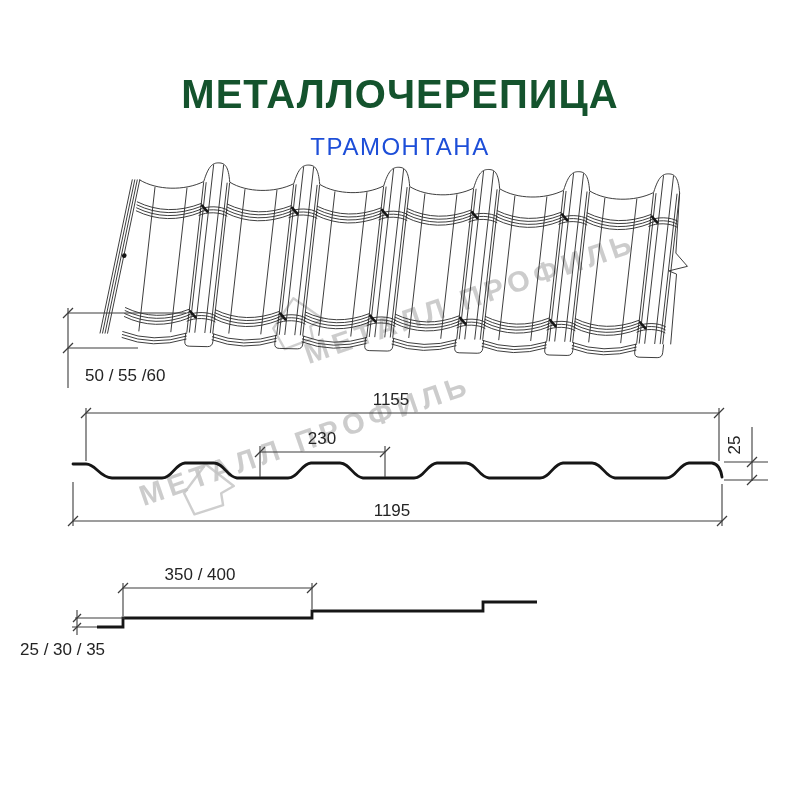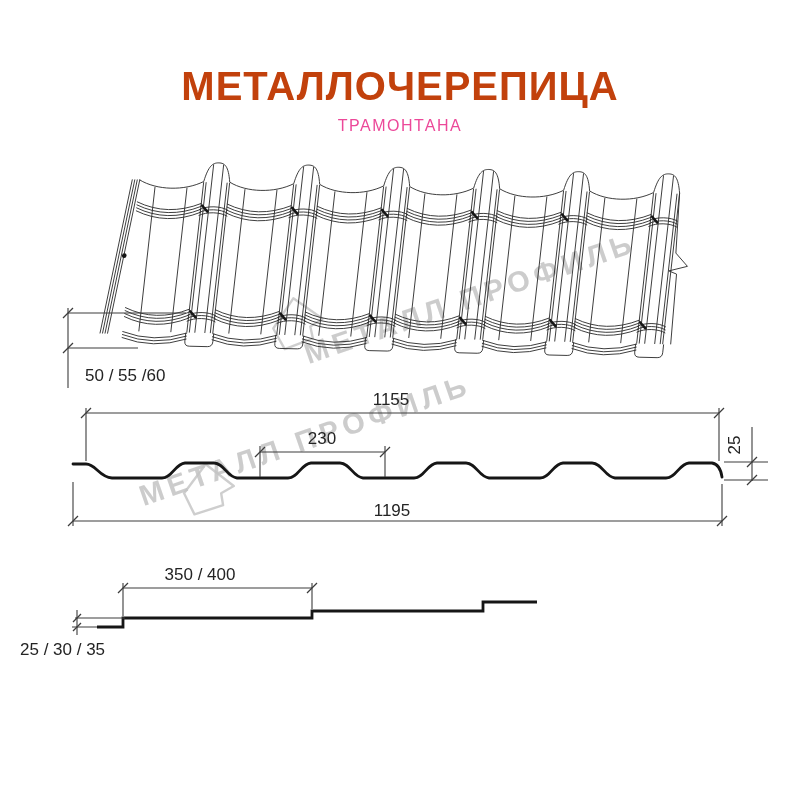--- a/index.html
+++ b/index.html
@@ -1,20 +1,20 @@
 <!DOCTYPE html>
 <html><head>
 <meta charset="utf-8">
 <style>
   html,body{margin:0;padding:0;background:#fff;}
   .page{position:relative;width:800px;height:800px;background:#ffffff;overflow:hidden;
         font-family:"Liberation Sans",sans-serif;}
   header{position:absolute;top:56px;left:0;width:800px;text-align:center;}
-  h1{margin:8px;font-size:40px;font-weight:bold;letter-spacing:1px;color:#c2410c;}
-  .subtitle{margin-top:8px;font-size:16px;letter-spacing:1.5px;color:#ec4899;}
+  h1{margin:16px;font-size:40px;font-weight:bold;letter-spacing:1px;color:#14532d;}
+  .subtitle{margin-top:8px;font-size:24px;letter-spacing:1.5px;color:#1d4ed8;}
   svg{position:absolute;top:0;left:0;}
   .wire{stroke:#2e2e2e;stroke-width:.9;fill:none;stroke-linecap:round;}
   .acc{stroke:#161616;stroke-width:2.4;fill:none;stroke-linecap:round;}
   .profile{stroke:#161616;stroke-width:2.8;fill:none;stroke-linejoin:round;stroke-linecap:round;}
   .steppath{stroke:#161616;stroke-width:2.8;fill:none;stroke-linejoin:miter;}
   .dim{stroke:#3c3c3c;stroke-width:1.1;fill:none;}
   .tick{stroke:#3c3c3c;stroke-width:1.3;fill:none;}
   .dimtext{font-family:"Liberation Sans",sans-serif;font-size:17px;fill:#242424;}
   .wmtext{font-family:"Liberation Sans",sans-serif;font-weight:bold;font-size:29px;
           letter-spacing:5px;fill:#c4c4c4;opacity:.85;}

